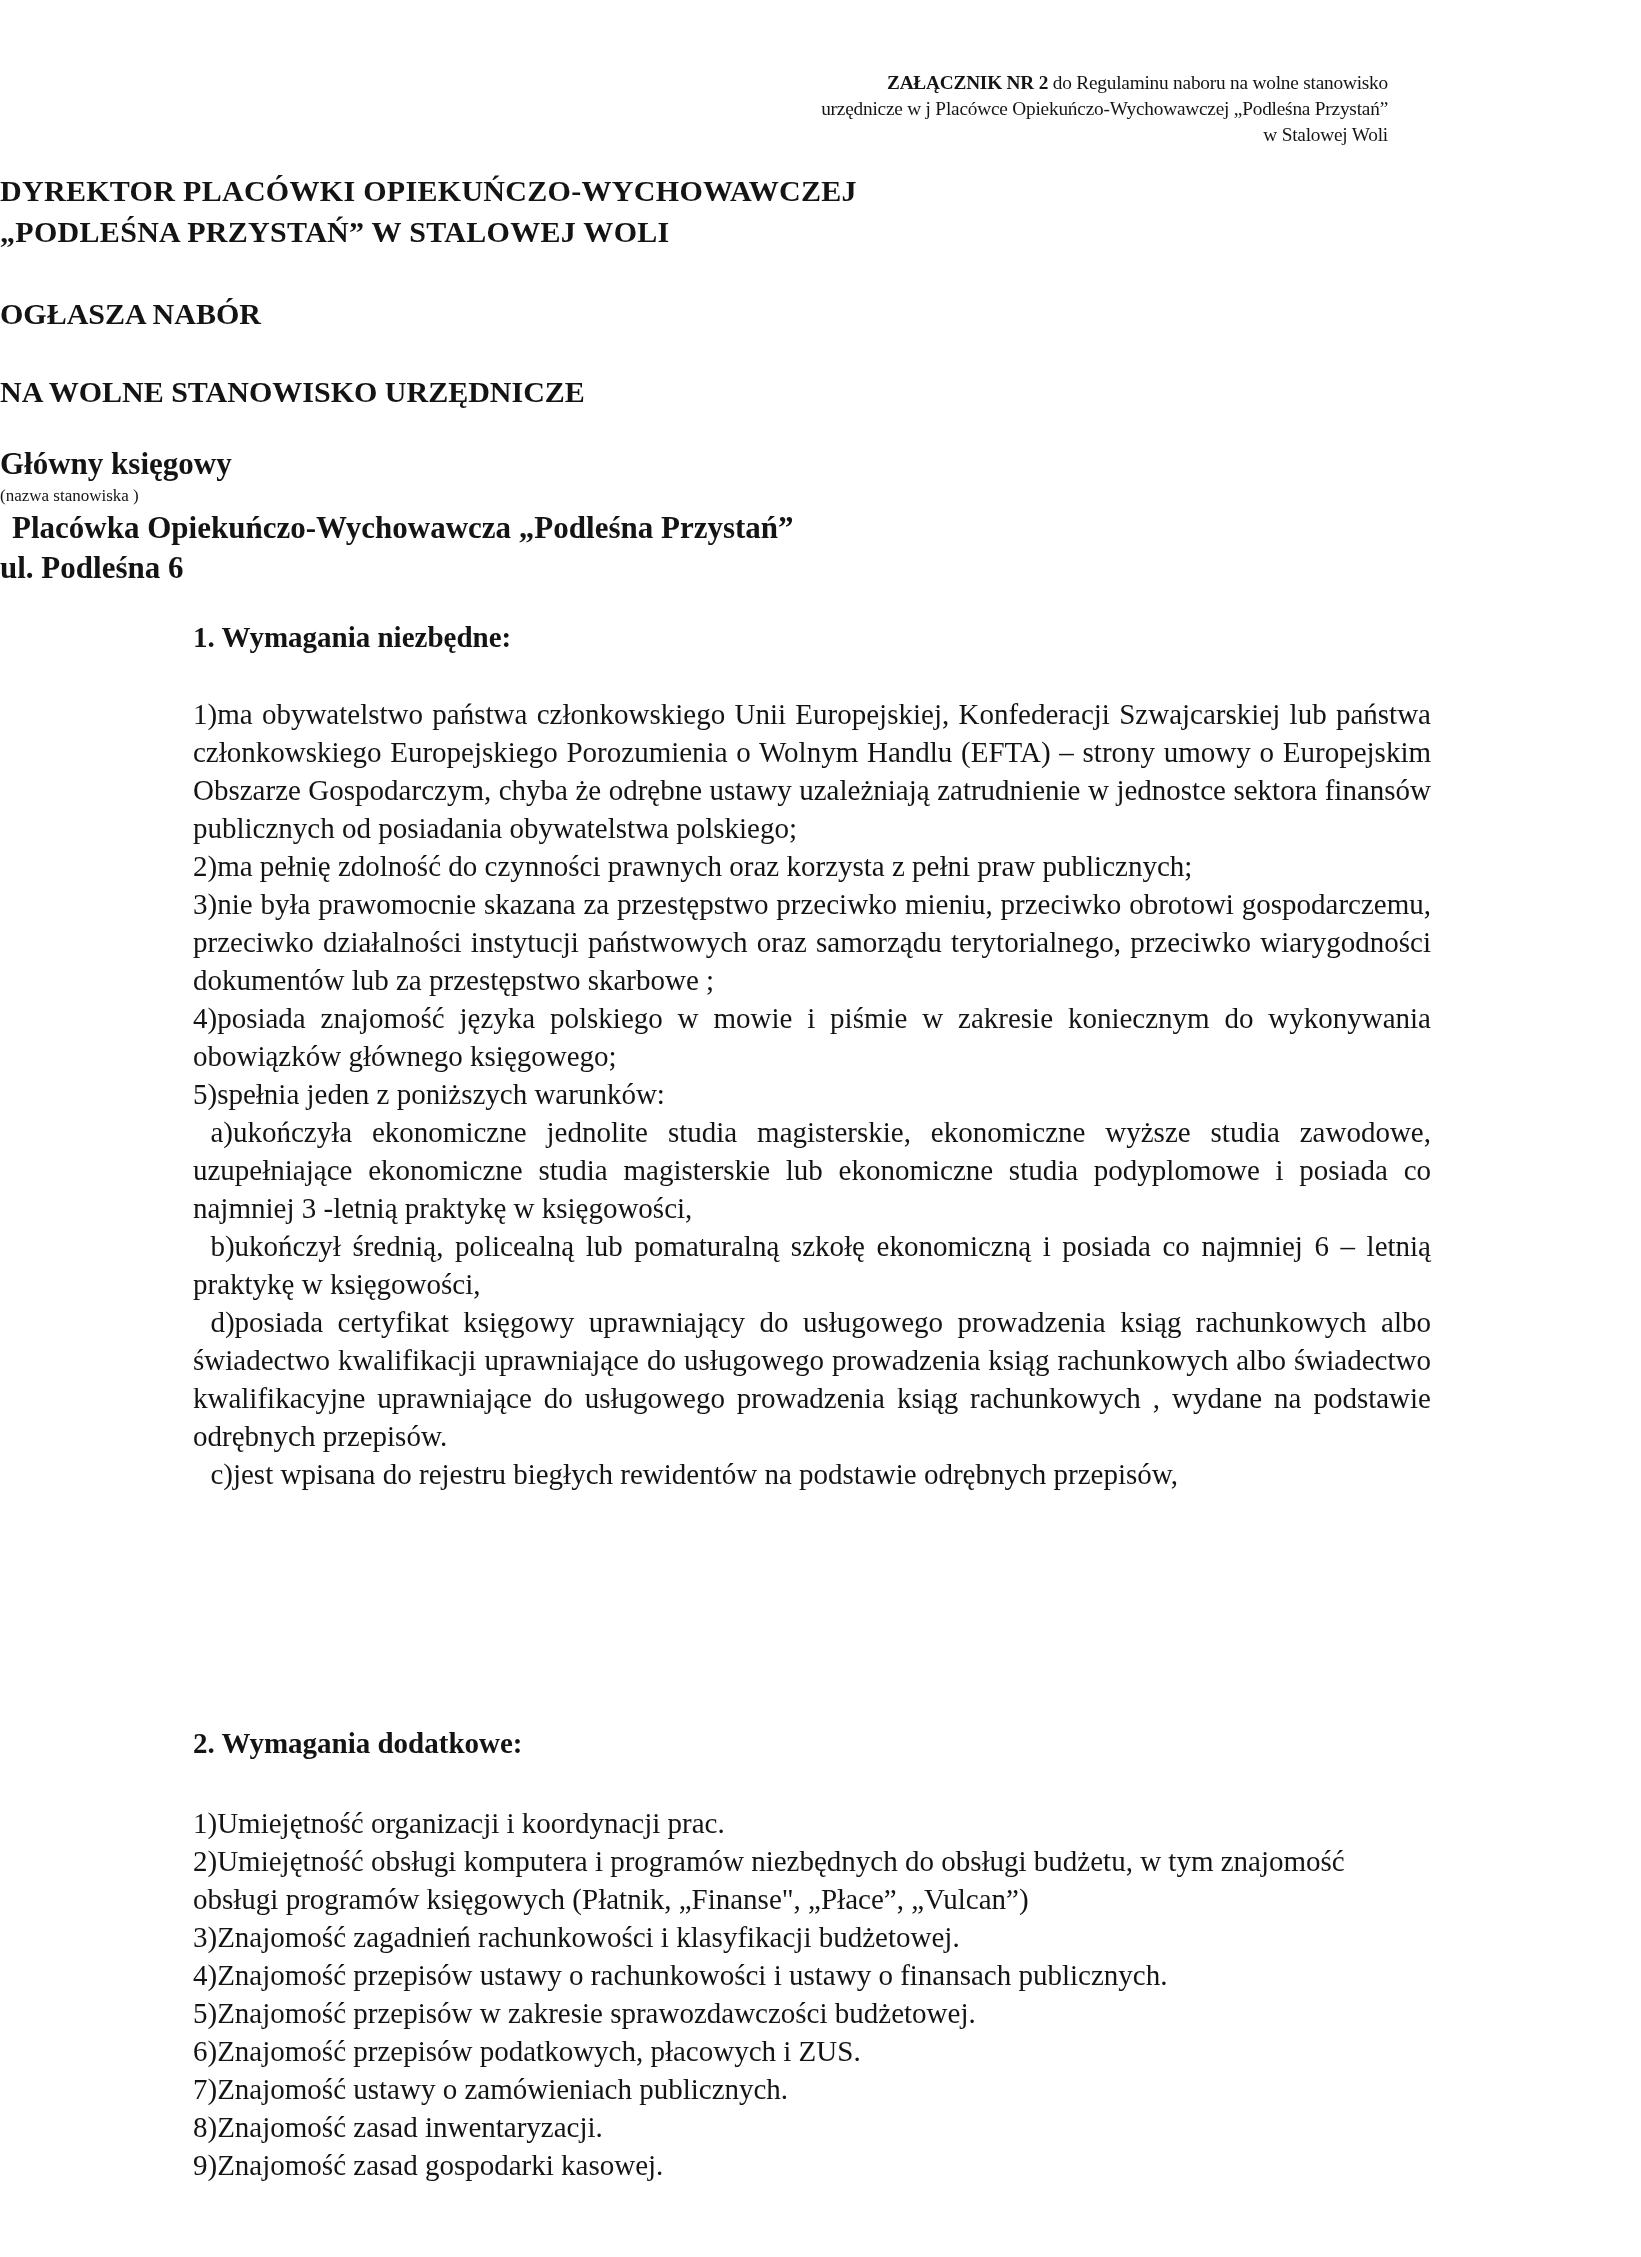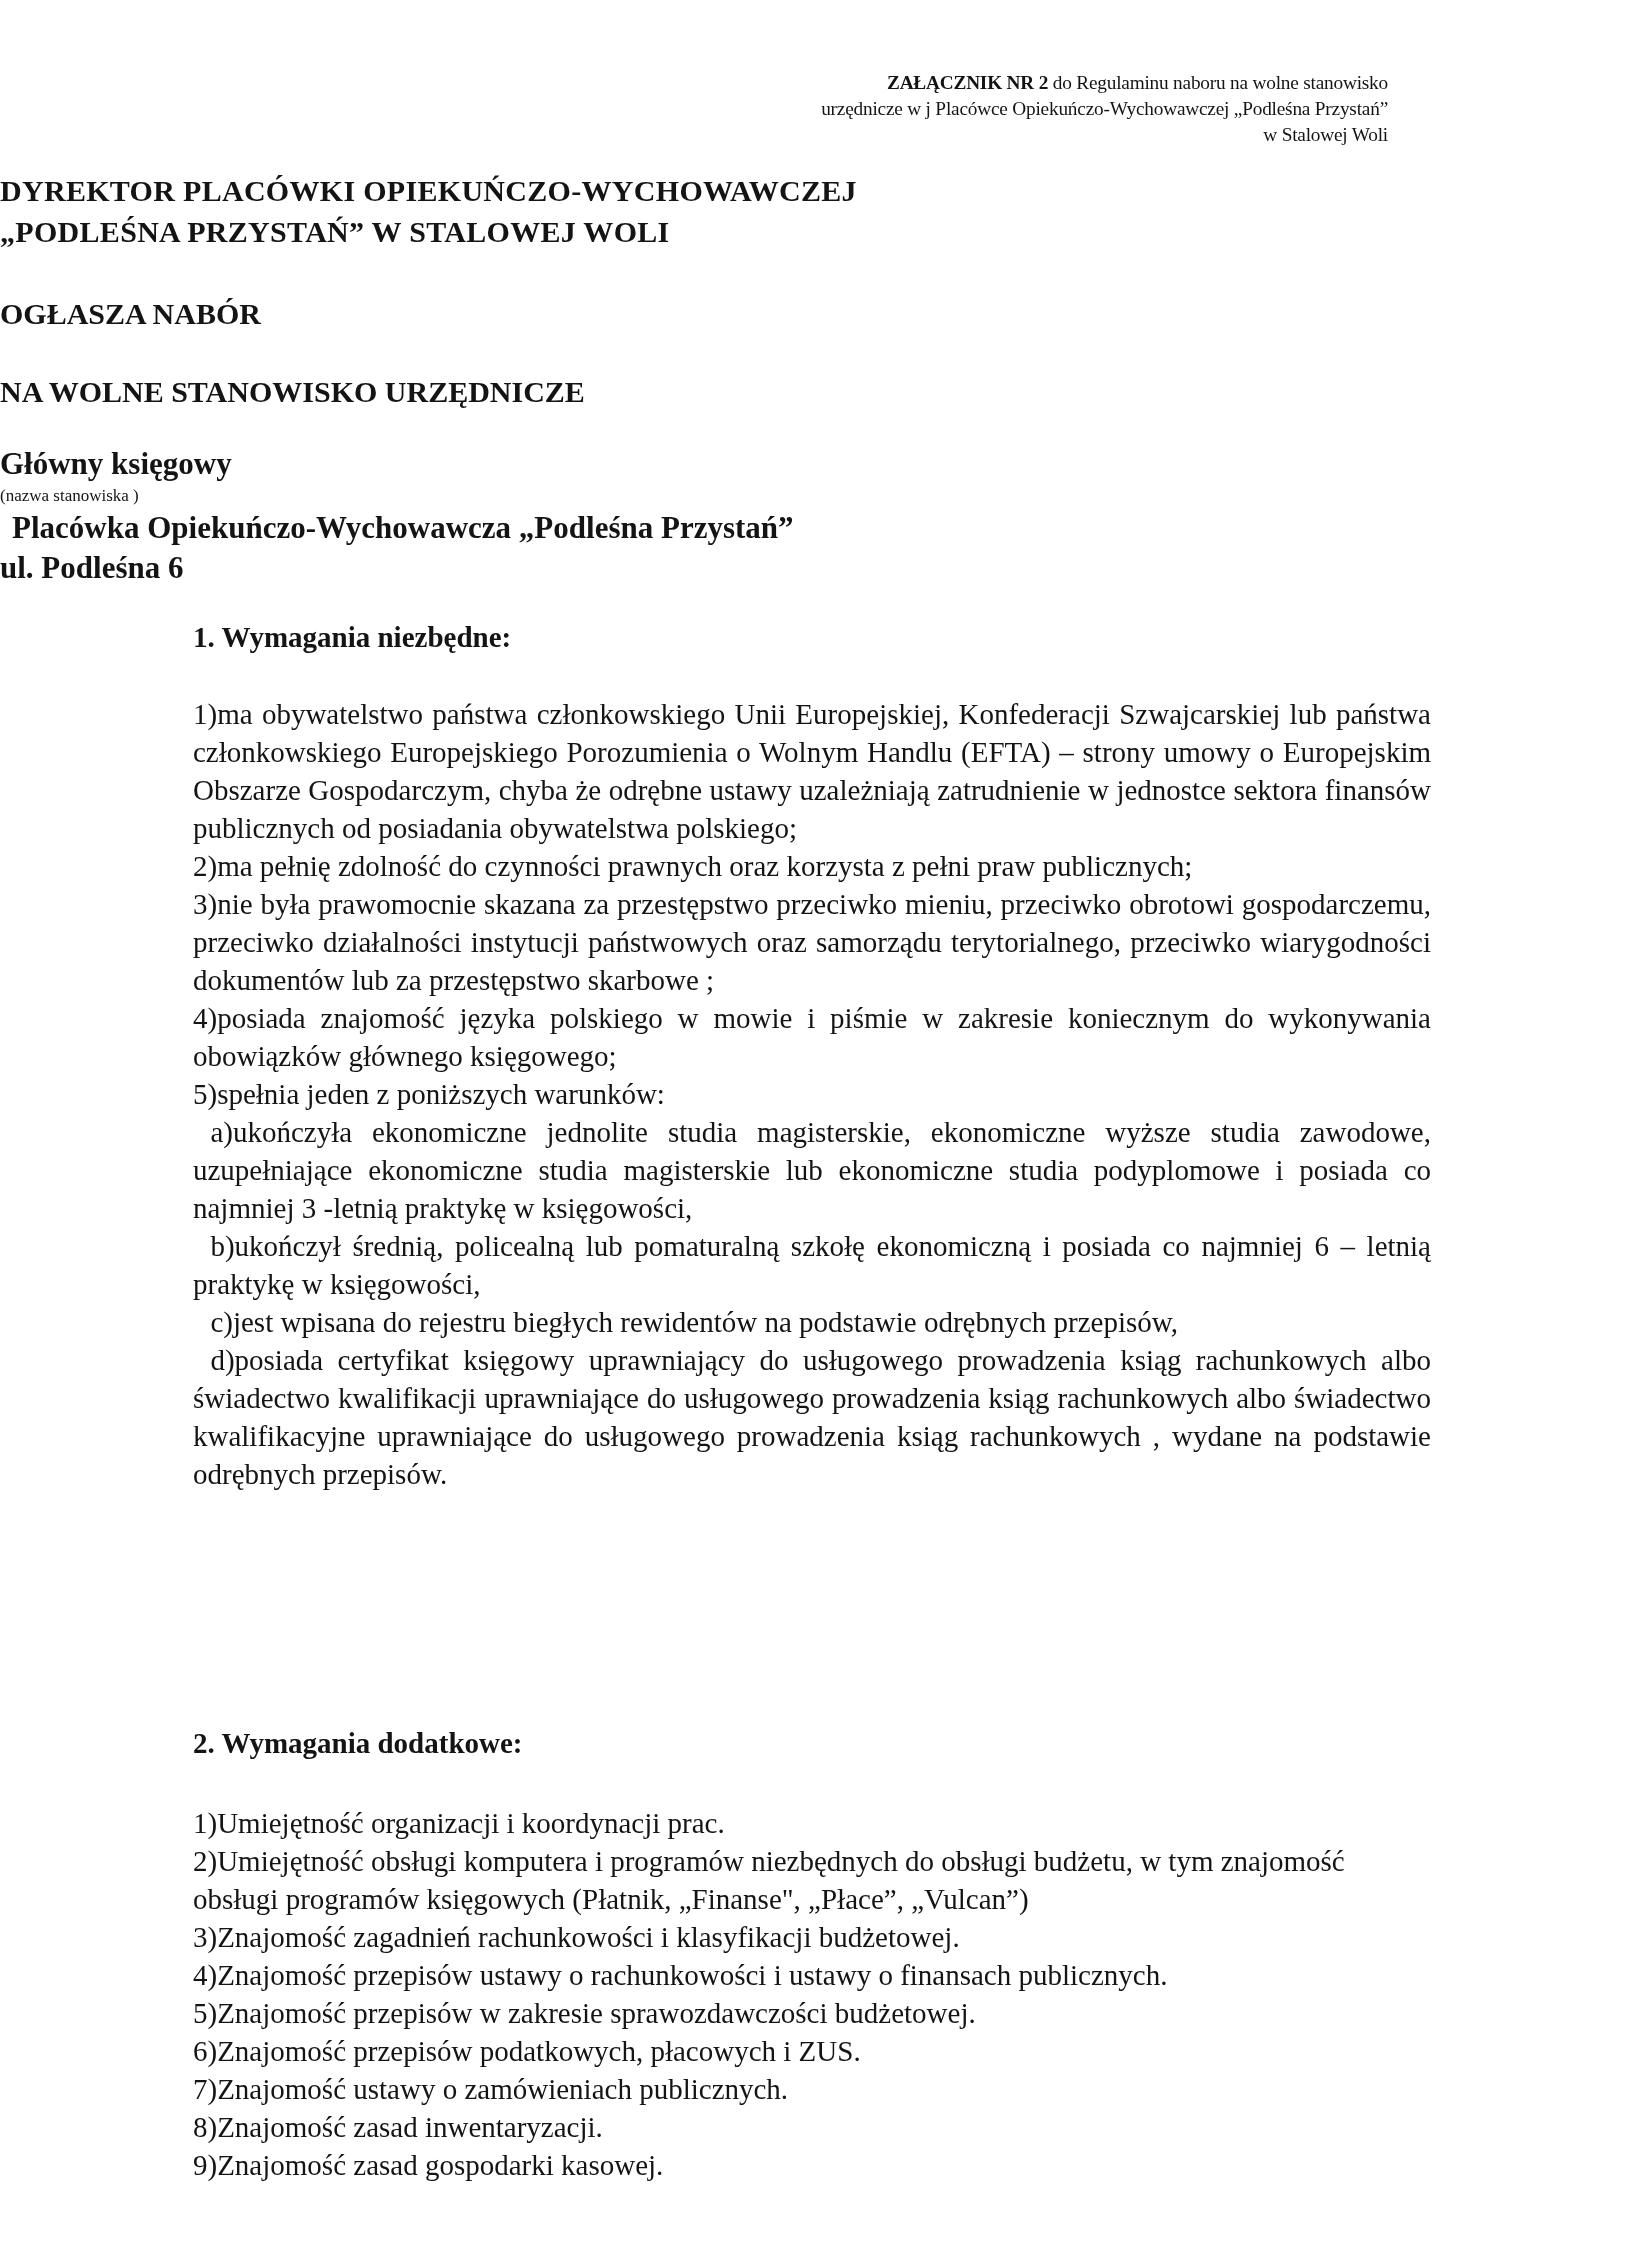--- a/index.html
+++ b/index.html
@@ -129,22 +129,22 @@
   <div class="section-heading sec1">1. Wymagania niezbędne:</div>
 
   <div class="body-text body1 justify">
     <p>1)ma obywatelstwo państwa członkowskiego Unii Europejskiej, Konfederacji Szwajcarskiej lub państwa członkowskiego Europejskiego Porozumienia o Wolnym Handlu (EFTA) – strony umowy o Europejskim Obszarze Gospodarczym, chyba że odrębne ustawy uzależniają zatrudnienie w jednostce sektora finansów publicznych od posiadania obywatelstwa polskiego;</p>
     <p>2)ma pełnię zdolność do czynności prawnych oraz korzysta z pełni praw publicznych;</p>
     <p>3)nie była prawomocnie skazana  za przestępstwo przeciwko mieniu, przeciwko obrotowi gospodarczemu, przeciwko działalności instytucji państwowych oraz samorządu terytorialnego, przeciwko wiarygodności dokumentów lub za przestępstwo skarbowe ;</p>
     <p>4)posiada znajomość języka polskiego w mowie i piśmie w zakresie koniecznym do wykonywania obowiązków głównego księgowego;</p>
     <p>5)spełnia jeden z poniższych warunków:</p>
     <p class="subitem" style="text-indent:17.4px;">a)ukończyła  ekonomiczne jednolite studia magisterskie, ekonomiczne wyższe studia zawodowe, uzupełniające ekonomiczne studia magisterskie lub ekonomiczne studia podyplomowe i posiada co najmniej 3 -letnią praktykę w księgowości,</p>
     <p class="subitem" style="text-indent:17.4px;">b)ukończył średnią, policealną lub pomaturalną szkołę ekonomiczną i posiada co najmniej 6 – letnią praktykę w księgowości,</p>
+    <p class="subitem" style="text-indent:17.4px;">d)posiada certyfikat księgowy uprawniający do usługowego prowadzenia ksiąg rachunkowych albo świadectwo kwalifikacji uprawniające do usługowego prowadzenia ksiąg rachunkowych albo świadectwo kwalifikacyjne uprawniające do  usługowego prowadzenia ksiąg rachunkowych , wydane na podstawie odrębnych przepisów.</p>
     <p class="subitem" style="text-indent:17.4px;">c)jest wpisana do rejestru biegłych rewidentów na podstawie odrębnych przepisów,</p>
-    <p class="subitem" style="text-indent:17.4px;">d)posiada certyfikat księgowy uprawniający do usługowego prowadzenia ksiąg rachunkowych albo świadectwo kwalifikacji uprawniające do usługowego prowadzenia ksiąg rachunkowych albo świadectwo kwalifikacyjne uprawniające do  usługowego prowadzenia ksiąg rachunkowych , wydane na podstawie odrębnych przepisów.</p>
   </div>
 
   <div class="section-heading sec2">2. Wymagania dodatkowe:</div>
 
   <div class="body-text body2">
     <p>1)Umiejętność organizacji i koordynacji prac.</p>
     <p>2)Umiejętność obsługi komputera i programów niezbędnych do obsługi budżetu, w tym znajomość obsługi programów księgowych (Płatnik, „Finanse", „Płace”, „Vulcan”)</p>
     <p>3)Znajomość zagadnień rachunkowości i klasyfikacji budżetowej.</p>
     <p>4)Znajomość przepisów ustawy o rachunkowości i ustawy o finansach publicznych.</p>
     <p>5)Znajomość przepisów w zakresie sprawozdawczości budżetowej.</p>

